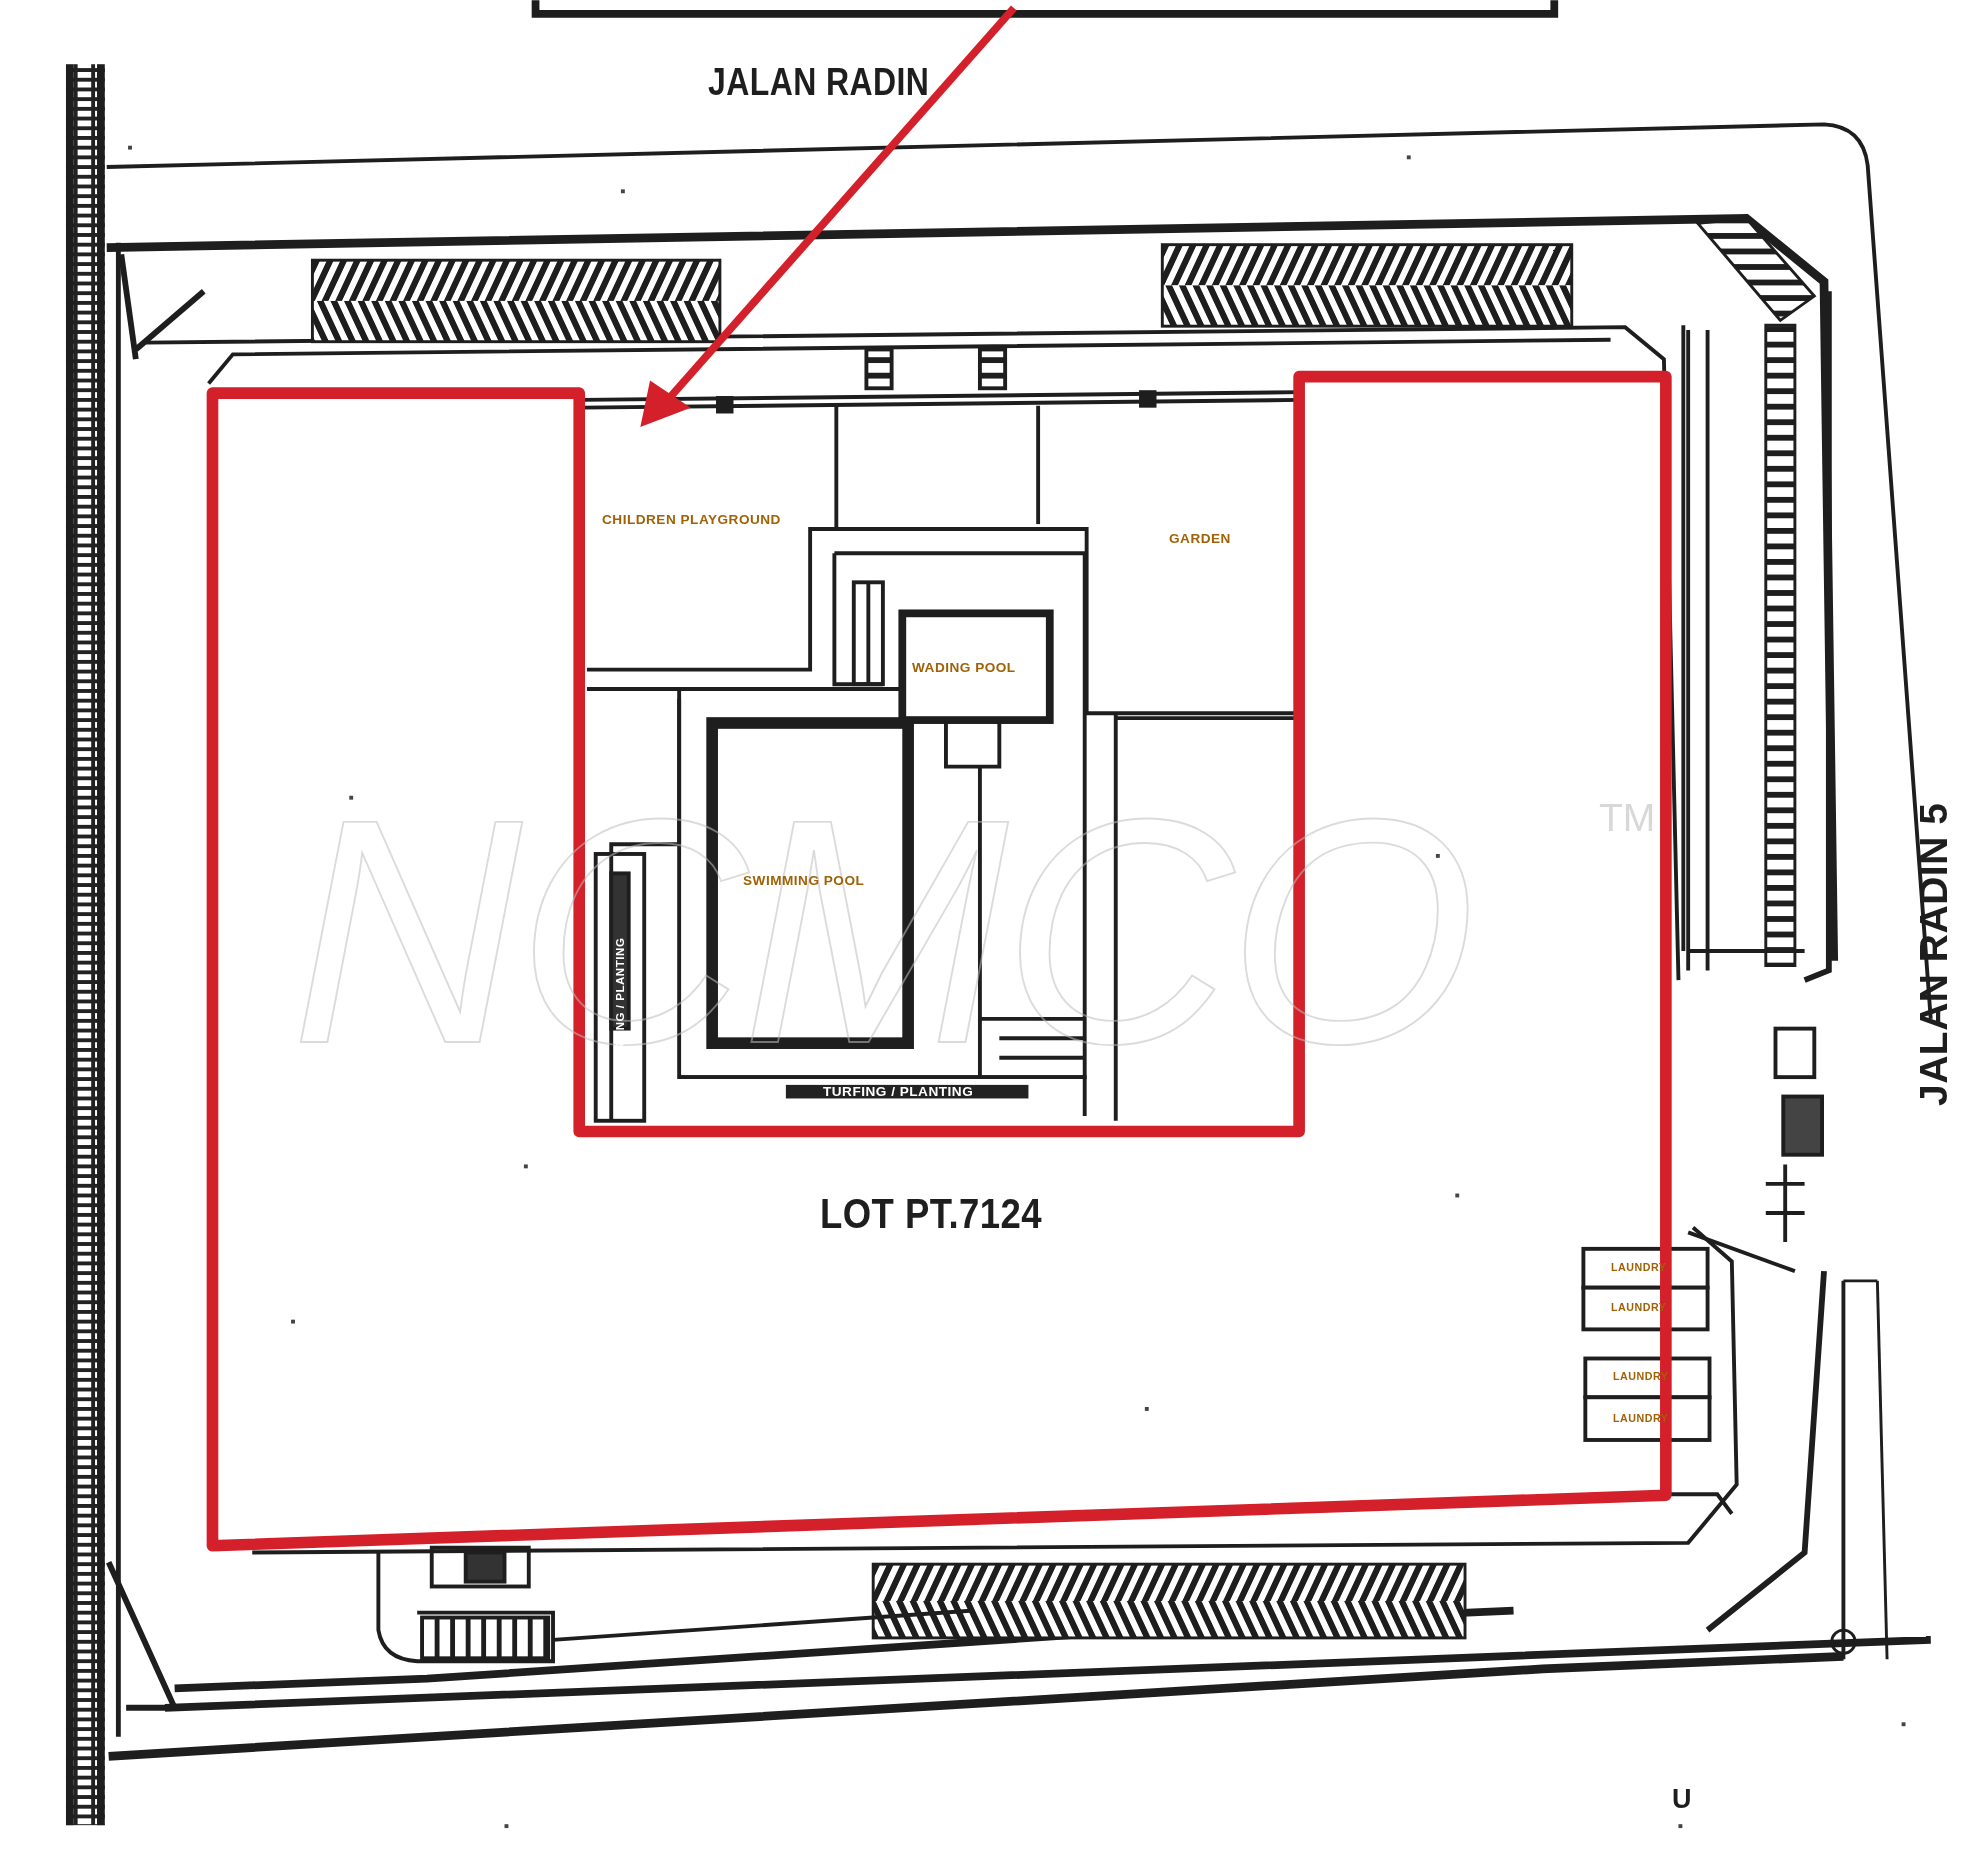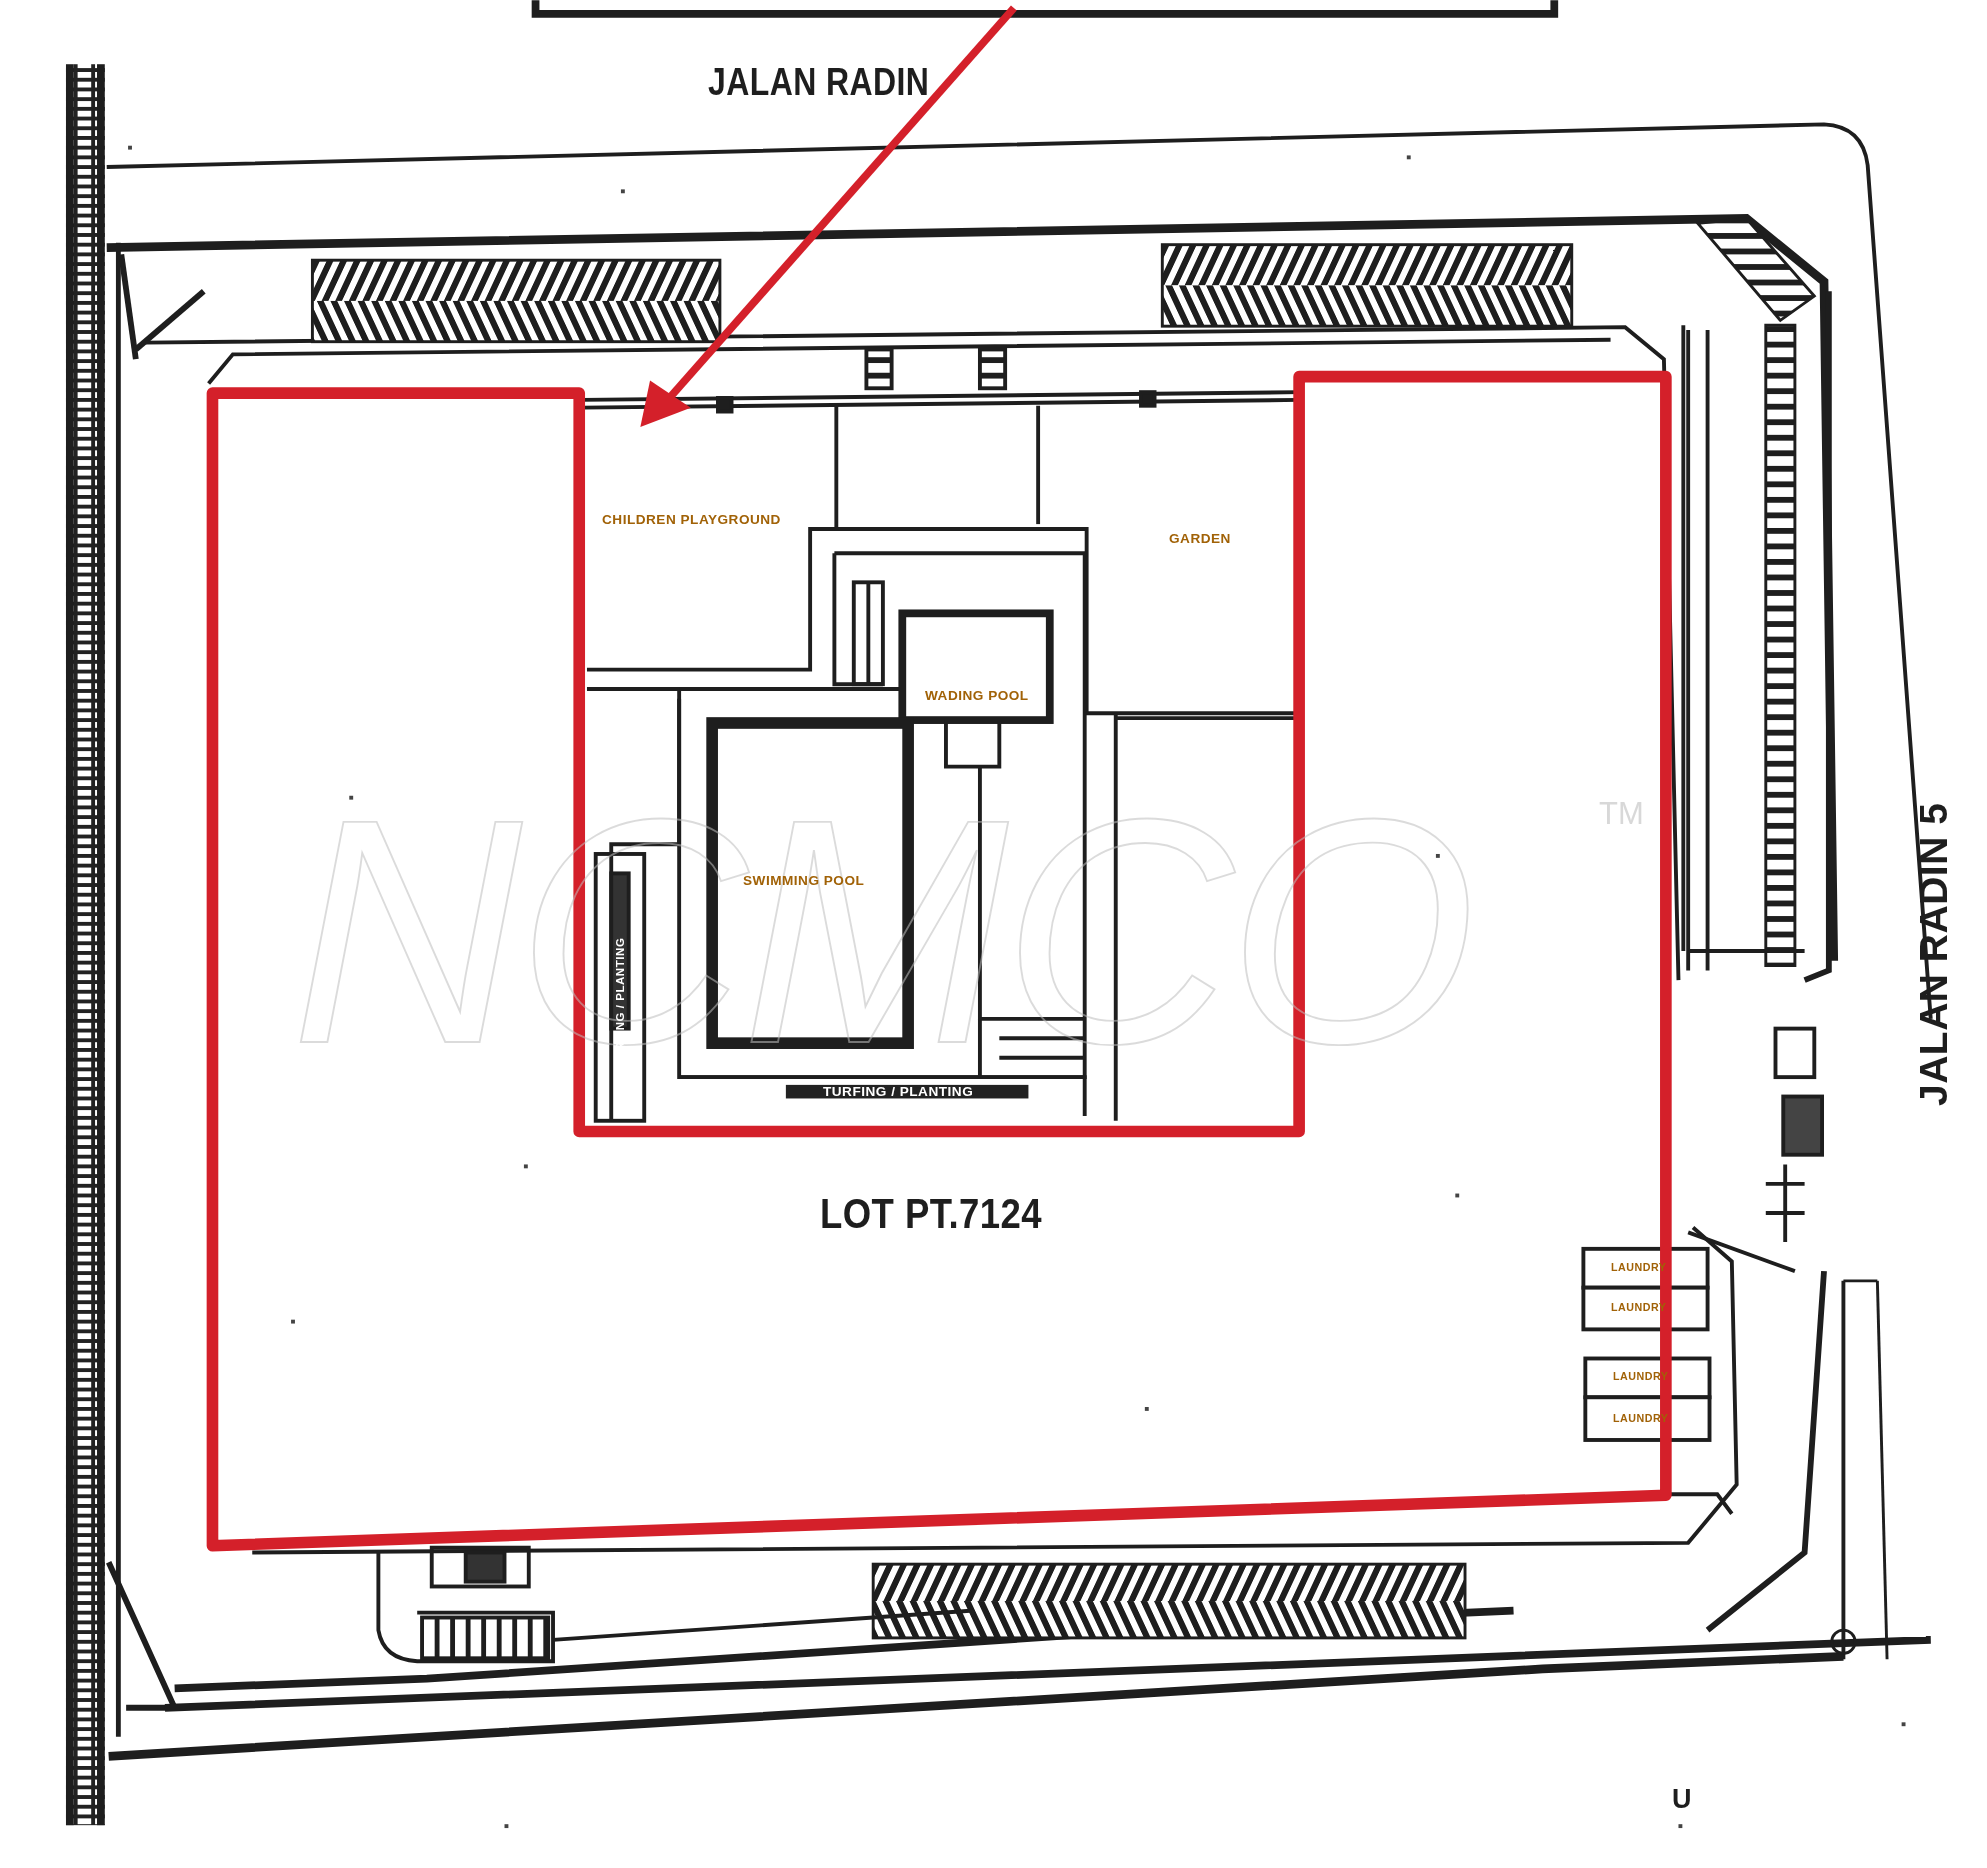--- a/index.html
+++ b/index.html
@@ -4,21 +4,21 @@
 <style>
   html,body{margin:0;padding:0;background:#ffffff;}
   body{width:1987px;height:1869px;position:relative;overflow:hidden;font-family:"Liberation Sans",sans-serif;}
   .plan{position:absolute;left:0;top:0;width:1987px;height:1869px;}
   .lbl{position:absolute;font-family:"Liberation Sans",sans-serif;font-weight:bold;color:#1e1e1e;white-space:nowrap;letter-spacing:0.5px;}
   .road{font-size:39px;transform:scaleX(0.82);transform-origin:left top;}
   .small{font-size:13.6px;color:#a16207;}
   .lot{font-size:43px;transform:scaleX(0.85);transform-origin:left top;}
   .vert{transform:rotate(-90deg);transform-origin:left top;}
   .wm{position:absolute;font-family:"Liberation Sans",sans-serif;font-size:320px;color:transparent;-webkit-text-stroke:1.9px rgba(190,190,190,0.55);letter-spacing:-5.8px;white-space:nowrap;}
-  .tm{position:absolute;font-size:31px;color:rgba(190,190,190,0.6);text-align:center;}
+  .tm{position:absolute;font-size:39px;color:rgba(190,190,190,0.6);text-align:center;}
 </style>
 </head>
 <body>
 
 <svg class="plan" viewBox="0 0 2048 1926" xmlns="http://www.w3.org/2000/svg">
   <defs>
     <pattern id="hatchA" width="14" height="40" patternUnits="userSpaceOnUse" patternTransform="skewX(-25)">
       <rect width="14" height="40" fill="#fff"></rect>
       <rect width="7" height="40" fill="#1e1e1e"></rect>
     </pattern>
@@ -189,21 +189,21 @@
 </svg>
 
 <div class="wm" style="left:291px;top:747px;font-style:italic;">NCMCO</div>
 <div class="tm" style="left:1599px;top:796px;">TM</div>
 
 <div class="lbl road" style="left:708px;top:60px;">JALAN RADIN</div>
 <div class="lbl road vert" style="left:1912px;top:1106px;">JALAN RADIN 5</div>
 
 <div class="lbl small" style="left:602px;top:512px;">CHILDREN PLAYGROUND</div>
 <div class="lbl small" style="left:1169px;top:531px;">GARDEN</div>
-<div class="lbl small" style="left:912px;top:688px;margin-left:13px;">WADING POOL</div>
+<div class="lbl small" style="left:912px;top:660px;">WADING POOL</div>
 <div class="lbl small" style="left:743px;top:873px;">SWIMMING POOL</div>
 <div class="lbl small" style="left:823px;top:1084px;color:#fff;">TURFING / PLANTING</div>
 <div class="lbl small vert" style="left:613px;top:1067px;color:#fff;font-size:11.6px;">TURFING / PLANTING</div>
 
 <div class="lbl lot" style="left:820px;top:1189px;">LOT PT.7124</div>
 
 <div class="lbl small" style="left:1611px;top:1261px;font-size:10.7px;">LAUNDRY</div>
 <div class="lbl small" style="left:1611px;top:1301px;font-size:10.7px;">LAUNDRY</div>
 <div class="lbl small" style="left:1613px;top:1370px;font-size:10.7px;">LAUNDRY</div>
 <div class="lbl small" style="left:1613px;top:1412px;font-size:10.7px;">LAUNDRY</div>

